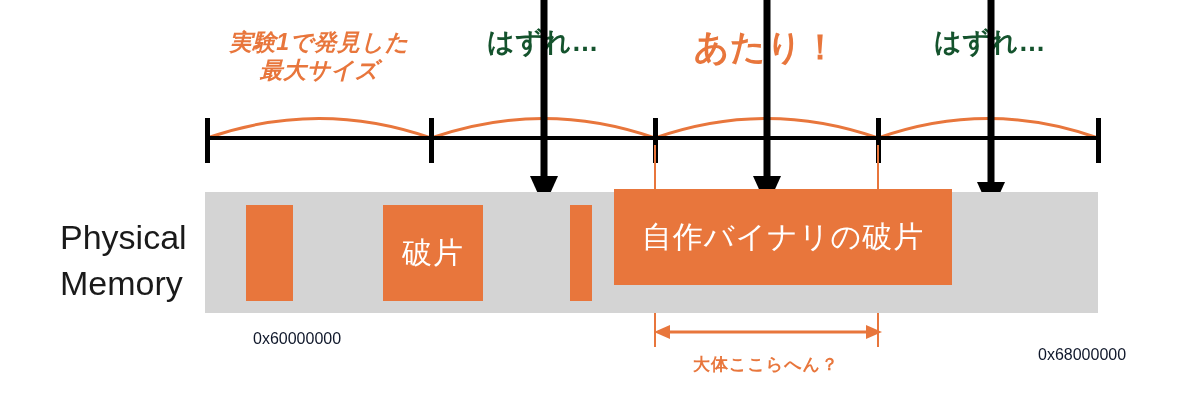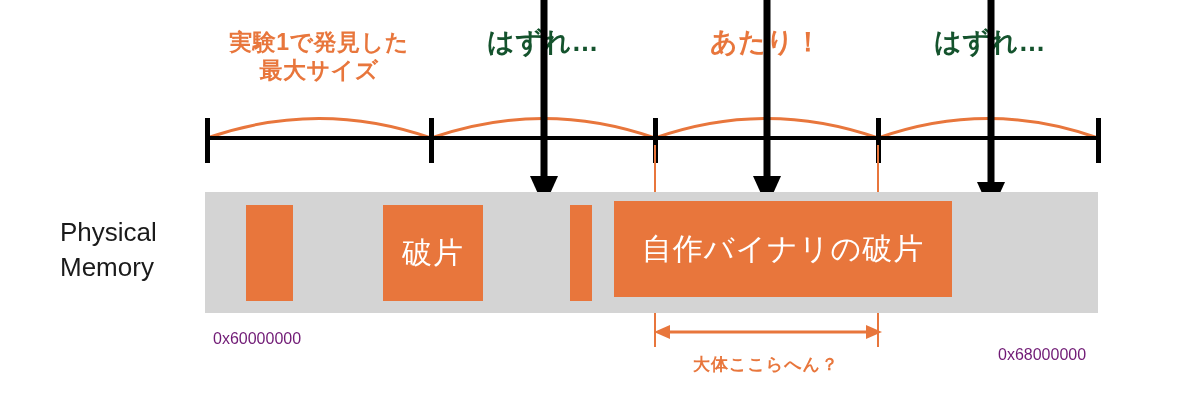--- a/index.html
+++ b/index.html
@@ -55,32 +55,33 @@
     display: flex;
     align-items: center;
     justify-content: center;
     color: #ffffff;
     font-size: 30px;
     letter-spacing: 1px;
   }
   .mem-label {
     position: absolute;
     color: #1a1a1a;
-    font-size: 26px;
+    font-size: 34px;
     line-height: 1.35;
     text-align: left;
     white-space: pre-line;
   }
 
   
   .addr {
     position: absolute;
-    color: #701a75;
+    color: #0f172a;
     font-size: 16px;
     white-space: nowrap;
+    margin-left: 40px;
   }
 
   
   .guide {
     position: absolute;
     background: #E8763C;
     width: 2px;
   }
   .measure-label {
     position: absolute;
@@ -90,26 +91,26 @@
     text-align: center;
     white-space: nowrap;
     letter-spacing: 1px;
   }
 </style>
 </head>
 <body>
 
 <div id="stage">
 
-  <div class="annot orange" style="left:189px; top:28px; width:260px; font-size:23px;">実験1で発見した
+  <div class="annot orange" style="left:189px; top:28px; width:260px; font-size:23px;font-style:italic;">実験1で発見した
 最大サイズ</div>
 
   <div class="annot black" style="left:433px; top:26px; width:220px; font-size:27px;">はずれ…</div>
 
-  <div class="annot orange" style="left:656px; top:26px; width:220px; font-size:27px;">あたり！</div>
+  <div class="annot orange" style="left:656px; top:26px; width:220px; font-size:35px;">あたり！</div>
 
   <div class="annot black" style="left:880px; top:26px; width:220px; font-size:27px;">はずれ…</div>
 
   <svg style="position:absolute; left:200px; top:100px;" width="910" height="50" viewBox="0 0 910 50">
 
     <path d="M 7 38 Q 119 -1 231 38" fill="none" stroke="#E8763C" stroke-width="3"></path>
     <path d="M 231 38 Q 343 -1 455 38" fill="none" stroke="#E8763C" stroke-width="3"></path>
     <path d="M 455 38 Q 566 -1 678 38" fill="none" stroke="#E8763C" stroke-width="3"></path>
     <path d="M 678 38 Q 788 -1 898 38" fill="none" stroke="#E8763C" stroke-width="3"></path>
   </svg>
@@ -144,21 +145,21 @@
 Memory</div>
 
   <div class="mem-band" style="left:205px; top:192px; width:893px; height:121px;"></div>
 
   <div class="mem-block" style="left:246px; top:205px; width:47px; height:96px;"></div>
 
   <div class="mem-block" style="left:383px; top:205px; width:100px; height:96px;">破片</div>
 
   <div class="mem-block" style="left:570px; top:205px; width:22px; height:96px;"></div>
 
-  <div class="mem-block" style="left:614px; top:201px; width:338px; height:96px;">自作バイナリの破片</div>
+  <div class="mem-block" style="left:614px; top:189px; width:338px; height:96px;">自作バイナリの破片</div>
 
   <div class="addr" style="left:213px; top:330px;">0x60000000</div>
 
   <div class="addr" style="left:998px; top:346px;">0x68000000</div>
 
   <svg style="position:absolute; left:650px; top:320px;" width="236" height="24" viewBox="0 0 236 24">
     <line x1="12" y1="12" x2="224" y2="12" stroke="#E8763C" stroke-width="3"></line>
     <polygon points="4,12 20,5 20,19" fill="#E8763C"></polygon>
     <polygon points="232,12 216,5 216,19" fill="#E8763C"></polygon>
   </svg>

